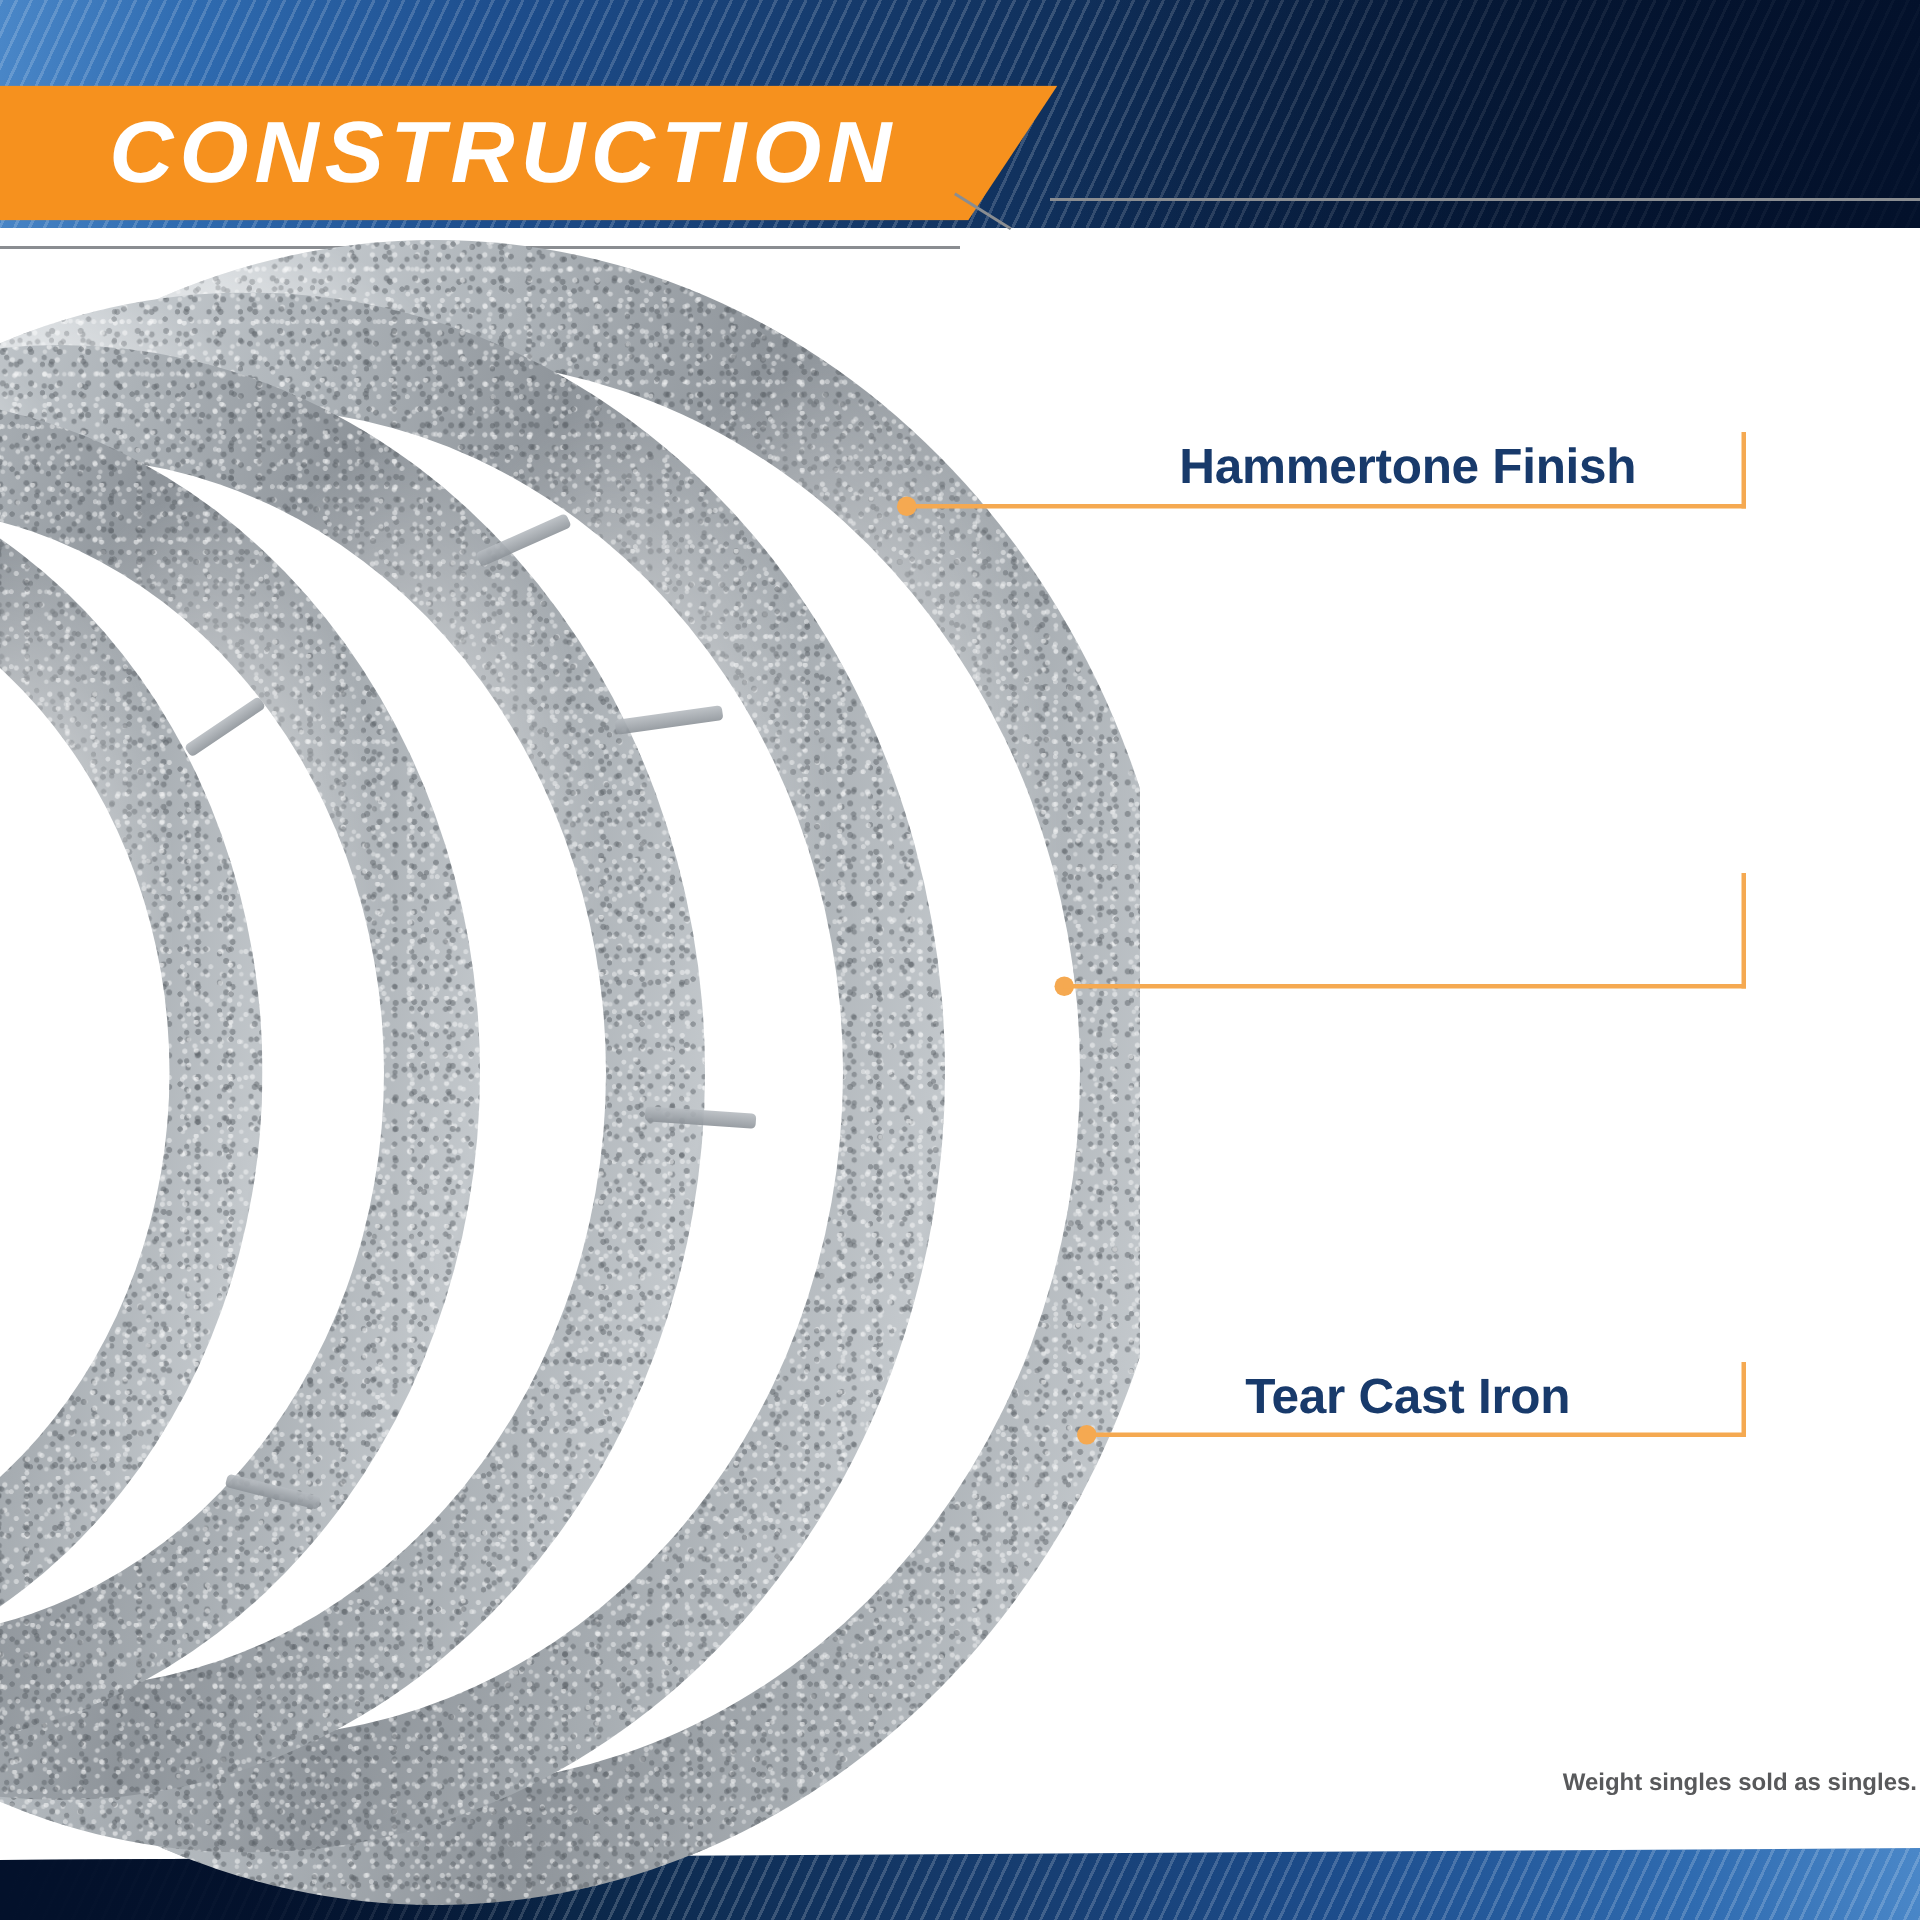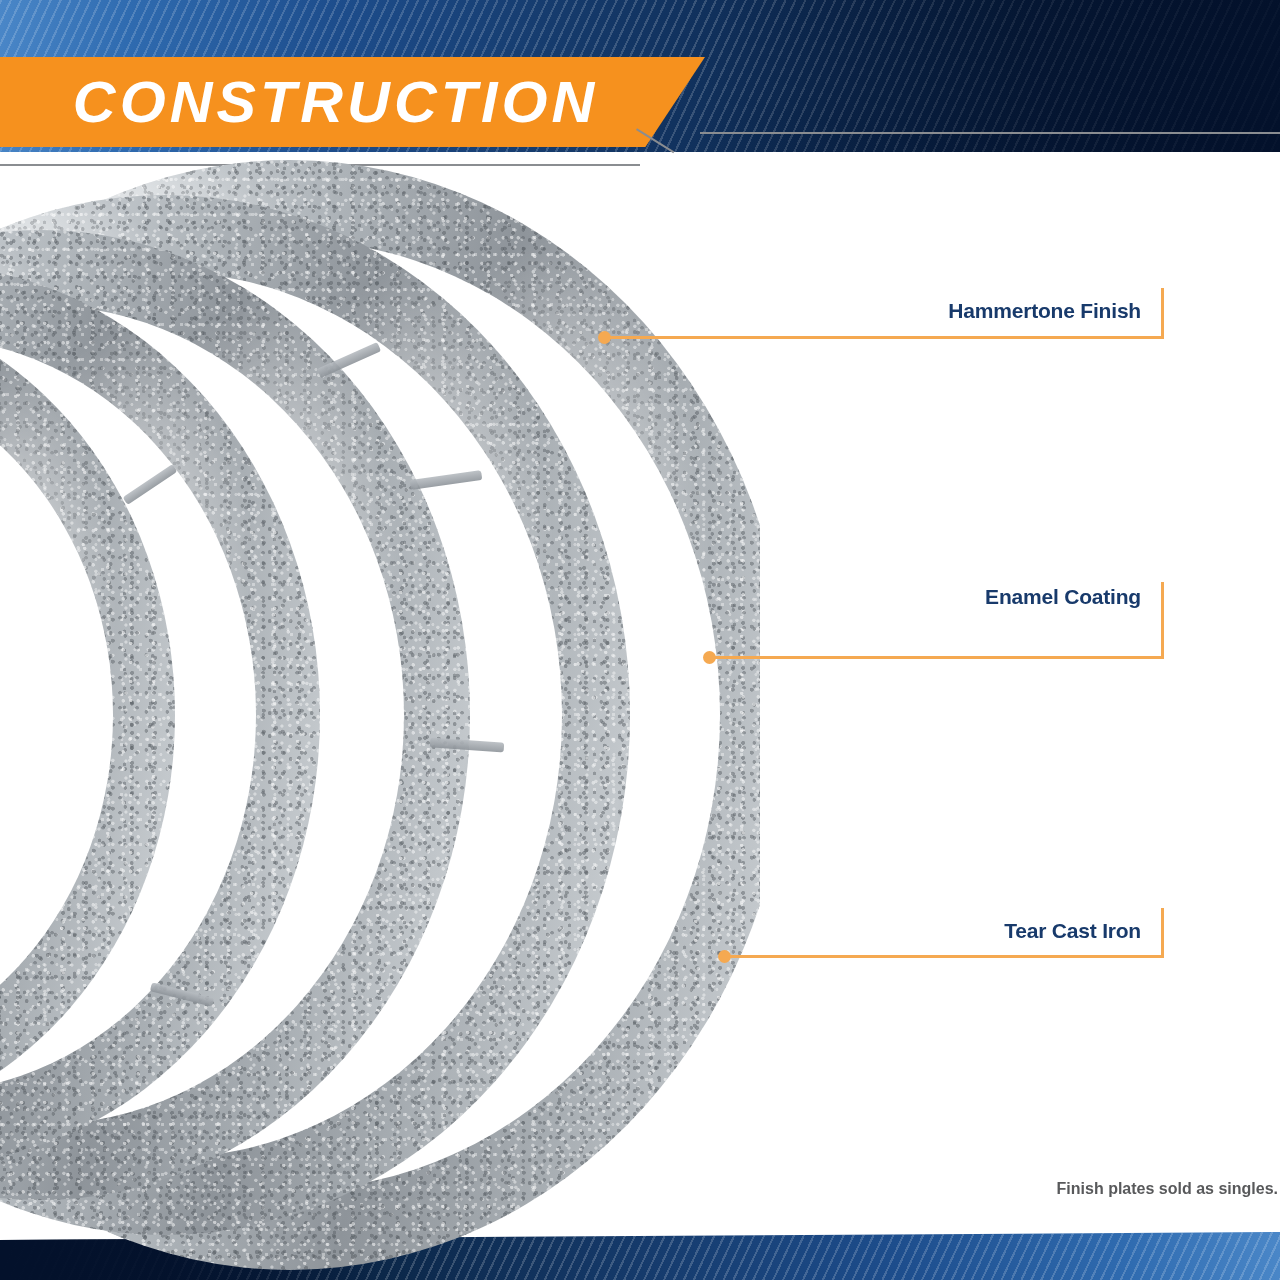--- a/index.html
+++ b/index.html
@@ -107,22 +107,22 @@
 
   
   .callout{position:absolute;}
   .callout-dot{
     position:absolute;width:13px;height:13px;border-radius:50%;
     background:#F5A951;
   }
   .lead-h{position:absolute;height:3px;background:#F5A951;}
   .lead-v{position:absolute;width:3px;background:#F5A951;}
   .callout-label{
-    position:absolute;text-align:right;color:#183A6B;
-    font-weight:700;font-size:21px;line-height:34px;white-space:nowrap;
+    position:absolute;text-align:center;color:#183A6B;
+    font-weight:700;font-size:33px;line-height:34px;white-space:nowrap;
     font-family:"Liberation Sans","DejaVu Sans",sans-serif;
     letter-spacing:-0.2px;
   }
 
   
   .footnote{
     position:absolute;right:38px;top:1180px;
     color:#58595b;font-size:16px;font-weight:600;white-space:nowrap;
     font-family:"Liberation Sans","DejaVu Sans",sans-serif;
   }
@@ -203,34 +203,33 @@
     <div class="callout-label" style="left:700px;top:294px;width:405px;">
       <div>Hammertone Finish</div>
     </div>
   </div>
 
   <div class="callout">
     <div class="callout-dot" style="left:667px;top:651px;"></div>
     <div class="lead-h" style="left:673px;top:656px;width:455px;"></div>
     <div class="lead-v" style="left:1125px;top:582px;height:77px;"></div>
     <div class="callout-label" style="left:640px;top:580px;width:465px;">
-      <div>Enamel Coating</div>
     </div>
   </div>
 
   <div class="callout">
     <div class="callout-dot" style="left:682px;top:950px;"></div>
     <div class="lead-h" style="left:688px;top:955px;width:440px;"></div>
     <div class="lead-v" style="left:1125px;top:908px;height:50px;"></div>
     <div class="callout-label" style="left:700px;top:914px;width:405px;">
       <div>Tear Cast Iron</div>
     </div>
   </div>
 
-  <div class="footnote">Finish plates sold as singles.</div>
+  <div class="footnote">Weight singles sold as singles.</div>
 
   <div class="footer-band">
     <div class="footer-stripes"></div>
     <div class="footer-darkleft"></div>
   </div>
 
   <div class="photo-over-footer">
     <div class="ring" style="left:-210px;top:-1072px;width:1000px;height:1110px;"></div>
 
     <div class="ring" style="left:-300px;top:-1037px;width:930px;height:1040px;"></div>

